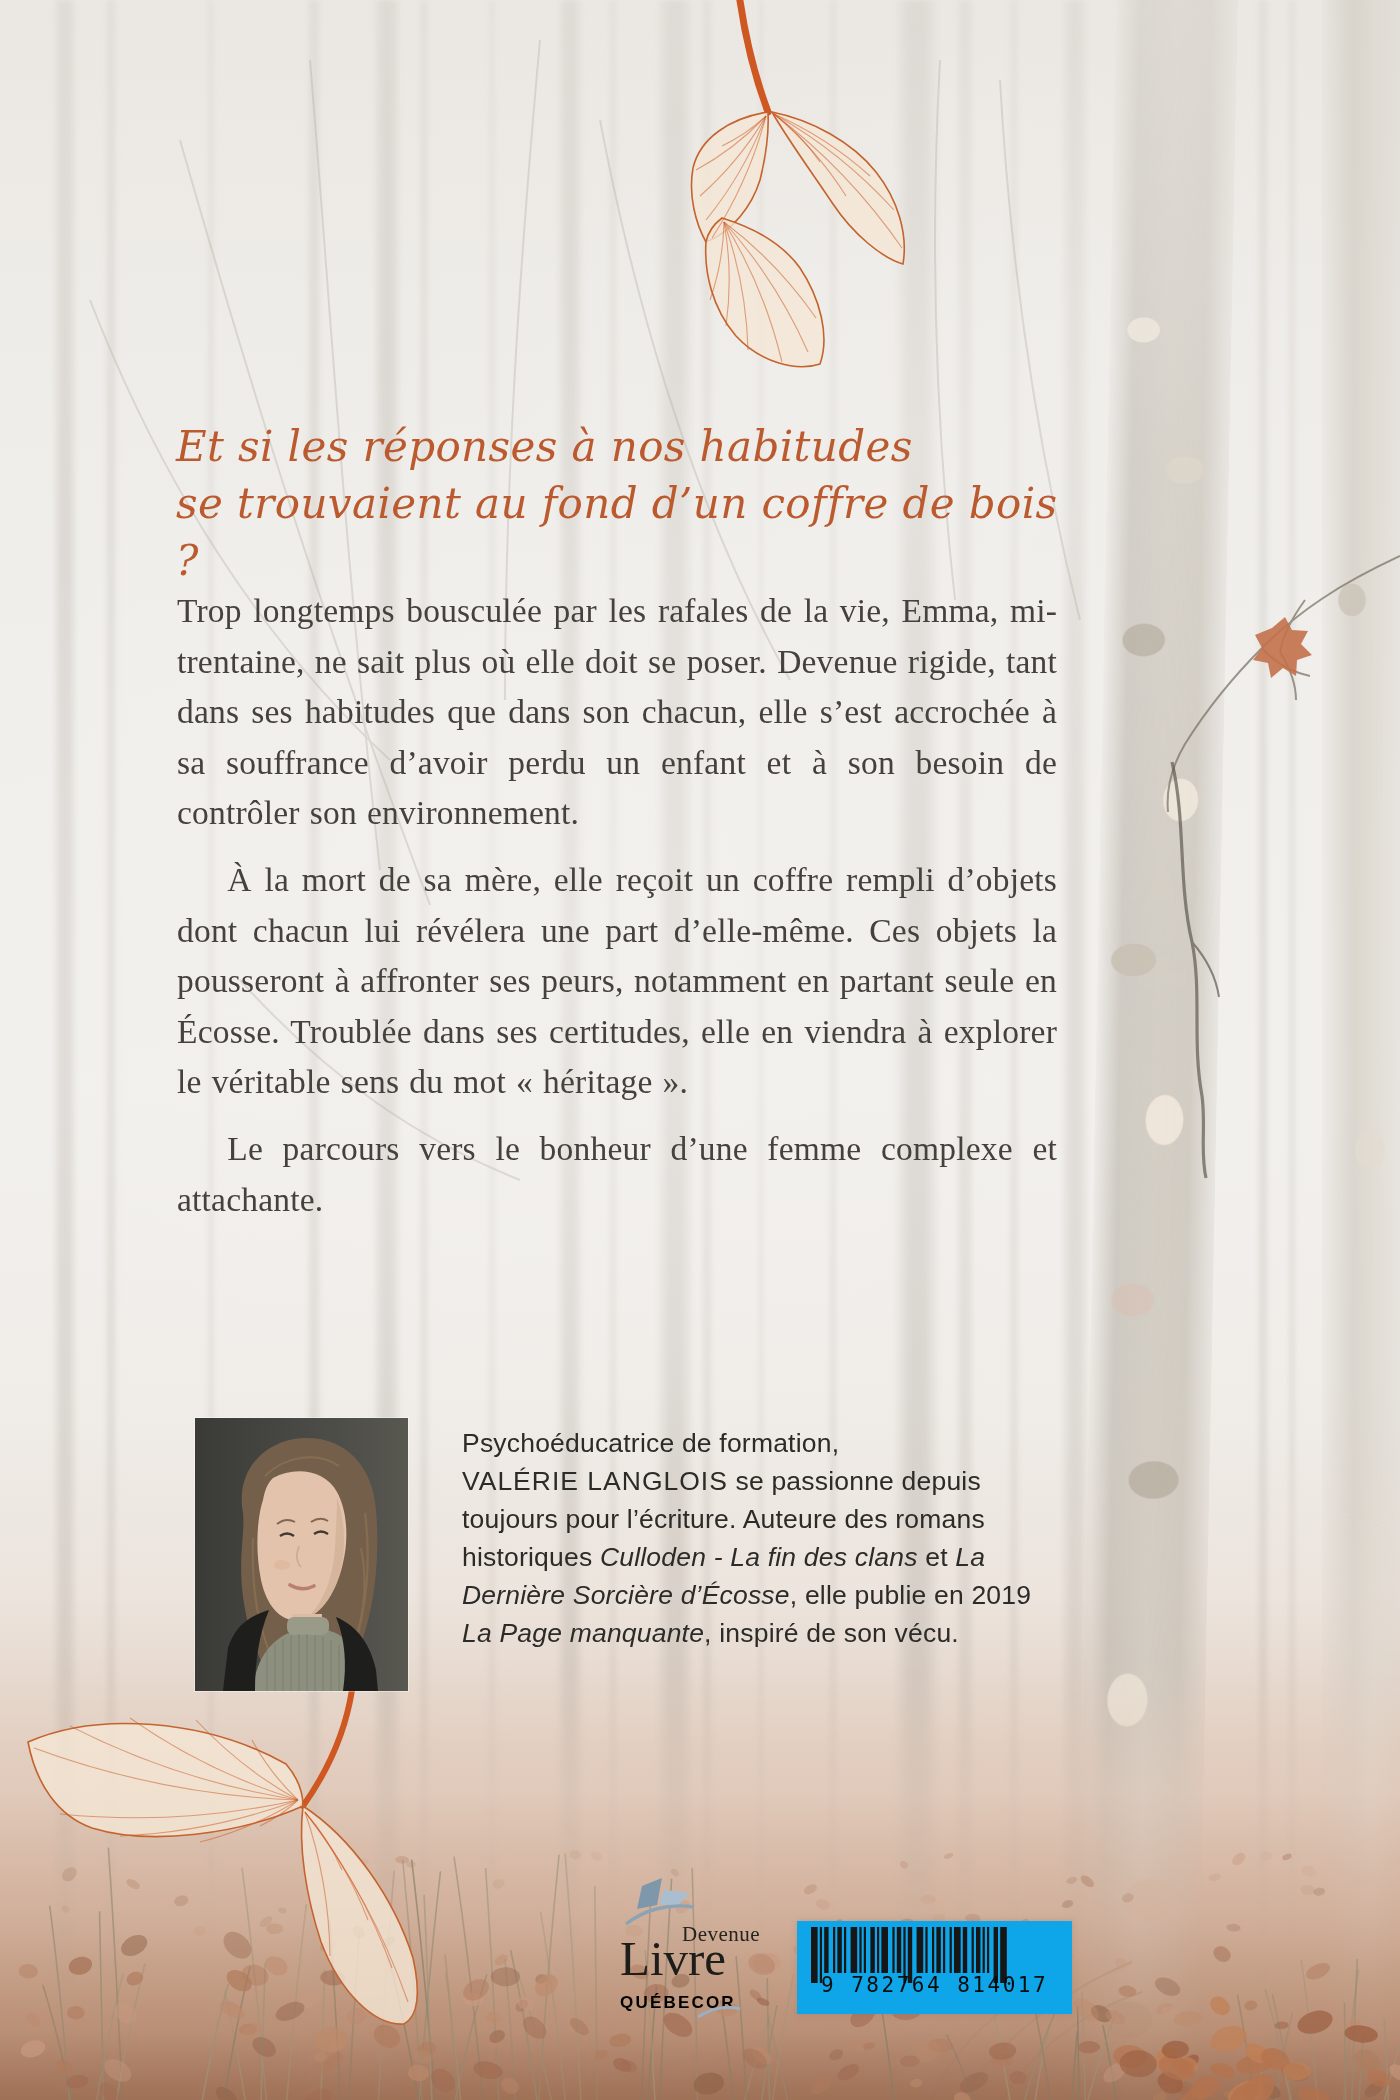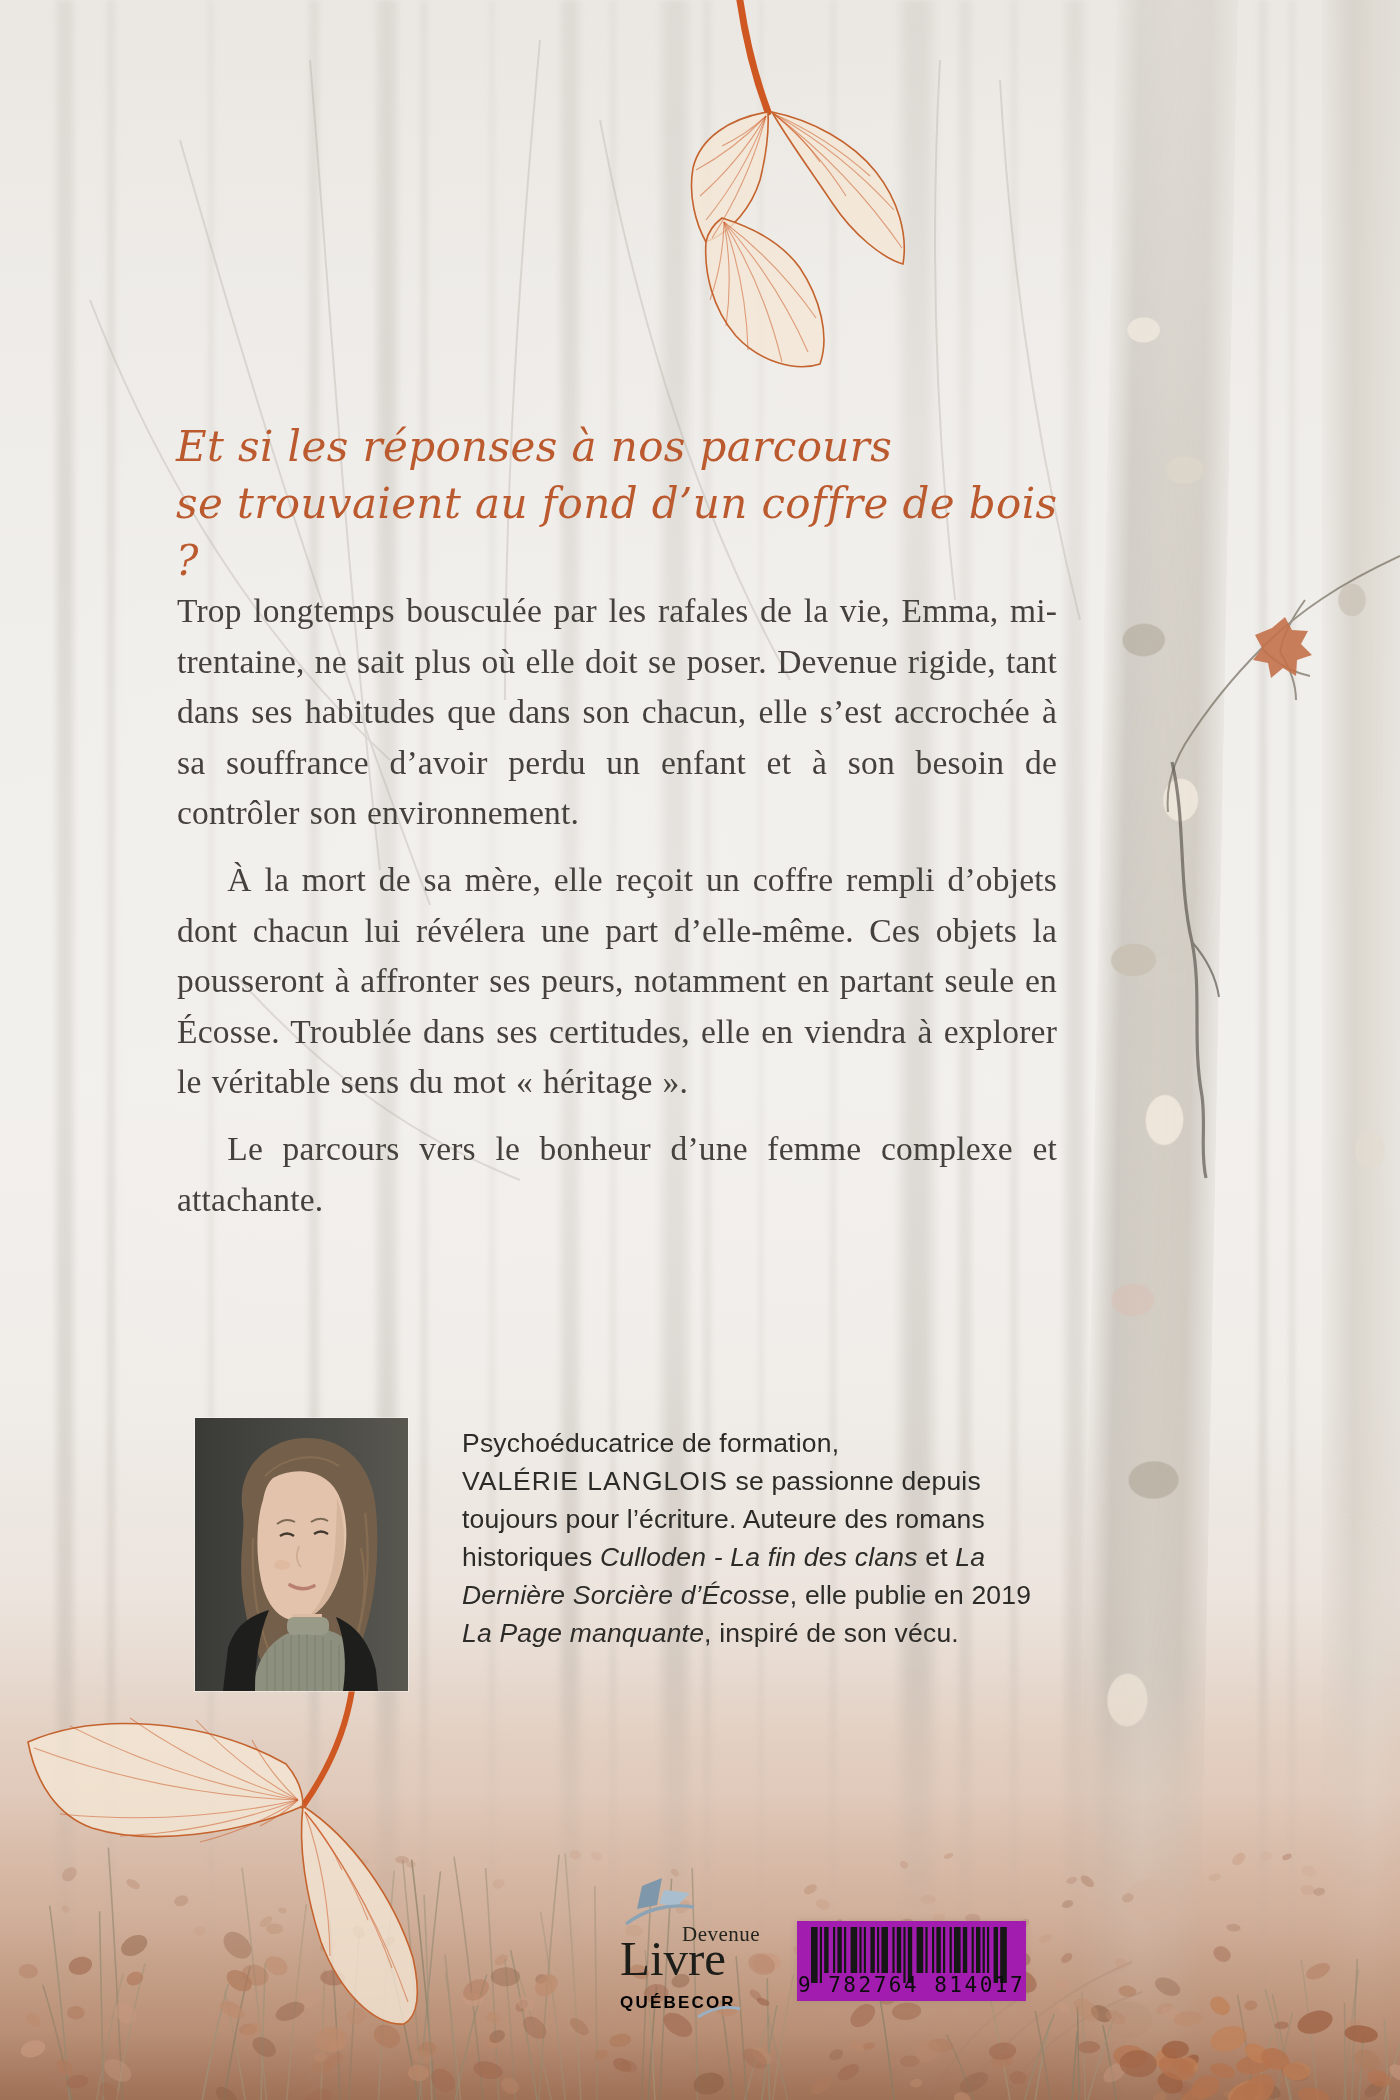--- a/index.html
+++ b/index.html
@@ -63,22 +63,22 @@
       box-shadow:0 0 0 1px rgba(255,255,255,.4);}
 
   
   .logo{left:598px;top:1878px;width:190px;height:130px;}
   .logo-groupe{left:84px;top:46px;font:21px/21px "Liberation Serif",serif;color:#24241f;letter-spacing:.5px;}
   .logo-livre{left:22px;top:56px;font:49px/49px "Liberation Serif",serif;color:#1d1d19;text-align:center;}
   .logo-quebecor{left:22px;top:116px;font:bold 17px/17px "Liberation Sans",sans-serif;
       color:#000000;letter-spacing:2.2px;}
 
   
-  .barcode{left:797px;top:1921px;width:229px;height:80px;background:#a21caf;
-      box-shadow:0 0 6px rgba(120,100,90,.25);}
+  .barcode{left:797px;top:1921px;width:229px;height:93px;background:#0ea5e9;
+      box-shadow:0 0 6px rgba(120,100,90,.25);padding-left:46px;}
   .barcode-digits{left:0;right:0;top:52px;text-align:center;color:#0c0c0c;
       font:21px/24px "DejaVu Sans Mono",monospace;letter-spacing:2.5px;}
 </style>
 </head>
 <body>
 
 <div class="cover">
 
   <div class="abs bg-base"></div>
   <div class="abs" id="trunks" style="inset:0;">
@@ -447,21 +447,21 @@
           <path d="M305,1812 Q328.14,1838.04 342,1870" stroke="#cd5f2b" stroke-width="1.1" fill="none" opacity="0.55"></path>
           <path d="M305,1812 Q345.14,1860.96 368,1920" stroke="#cd5f2b" stroke-width="1.1" fill="none" opacity="0.55"></path>
           <path d="M305,1812 Q360.98,1883.04 392,1968" stroke="#cd5f2b" stroke-width="1.1" fill="none" opacity="0.55"></path>
           <path d="M305,1812 Q371.7,1898.76 408,2002" stroke="#cd5f2b" stroke-width="1.1" fill="none" opacity="0.55"></path>
           <path d="M305,1812 Q329.02,1882 330,1956" stroke="#cd5f2b" stroke-width="1.1" fill="none" opacity="0.55"></path>
         </g>
     </g>
   </svg>
 
   <div class="abs tagline">
-    <div>Et si les réponses à nos parcours</div>
+    <div>Et si les réponses à nos habitudes</div>
     <div>se trouvaient au fond d’un coffre de bois ?</div>
   </div>
 
   <div class="abs synopsis">
     <p>Trop longtemps bousculée par les rafales de la vie, Emma, mi-trentaine, ne sait plus où elle doit se poser. Devenue rigide, tant dans ses habitudes que dans son chacun, elle s’est accrochée à sa souffrance d’avoir perdu un enfant et à son besoin de contrôler son environnement.</p>
     <p>À la mort de sa mère, elle reçoit un coffre rempli d’objets dont chacun lui révélera une part d’elle-même. Ces objets la pousseront à affronter ses peurs, notamment en partant seule en Écosse. Troublée dans ses certitudes, elle en viendra à explorer le véritable sens du mot « héritage ».</p>
     <p>Le parcours vers le bonheur d’une femme complexe et attachante.</p>
   </div>
 
   <div class="abs author-photo">

